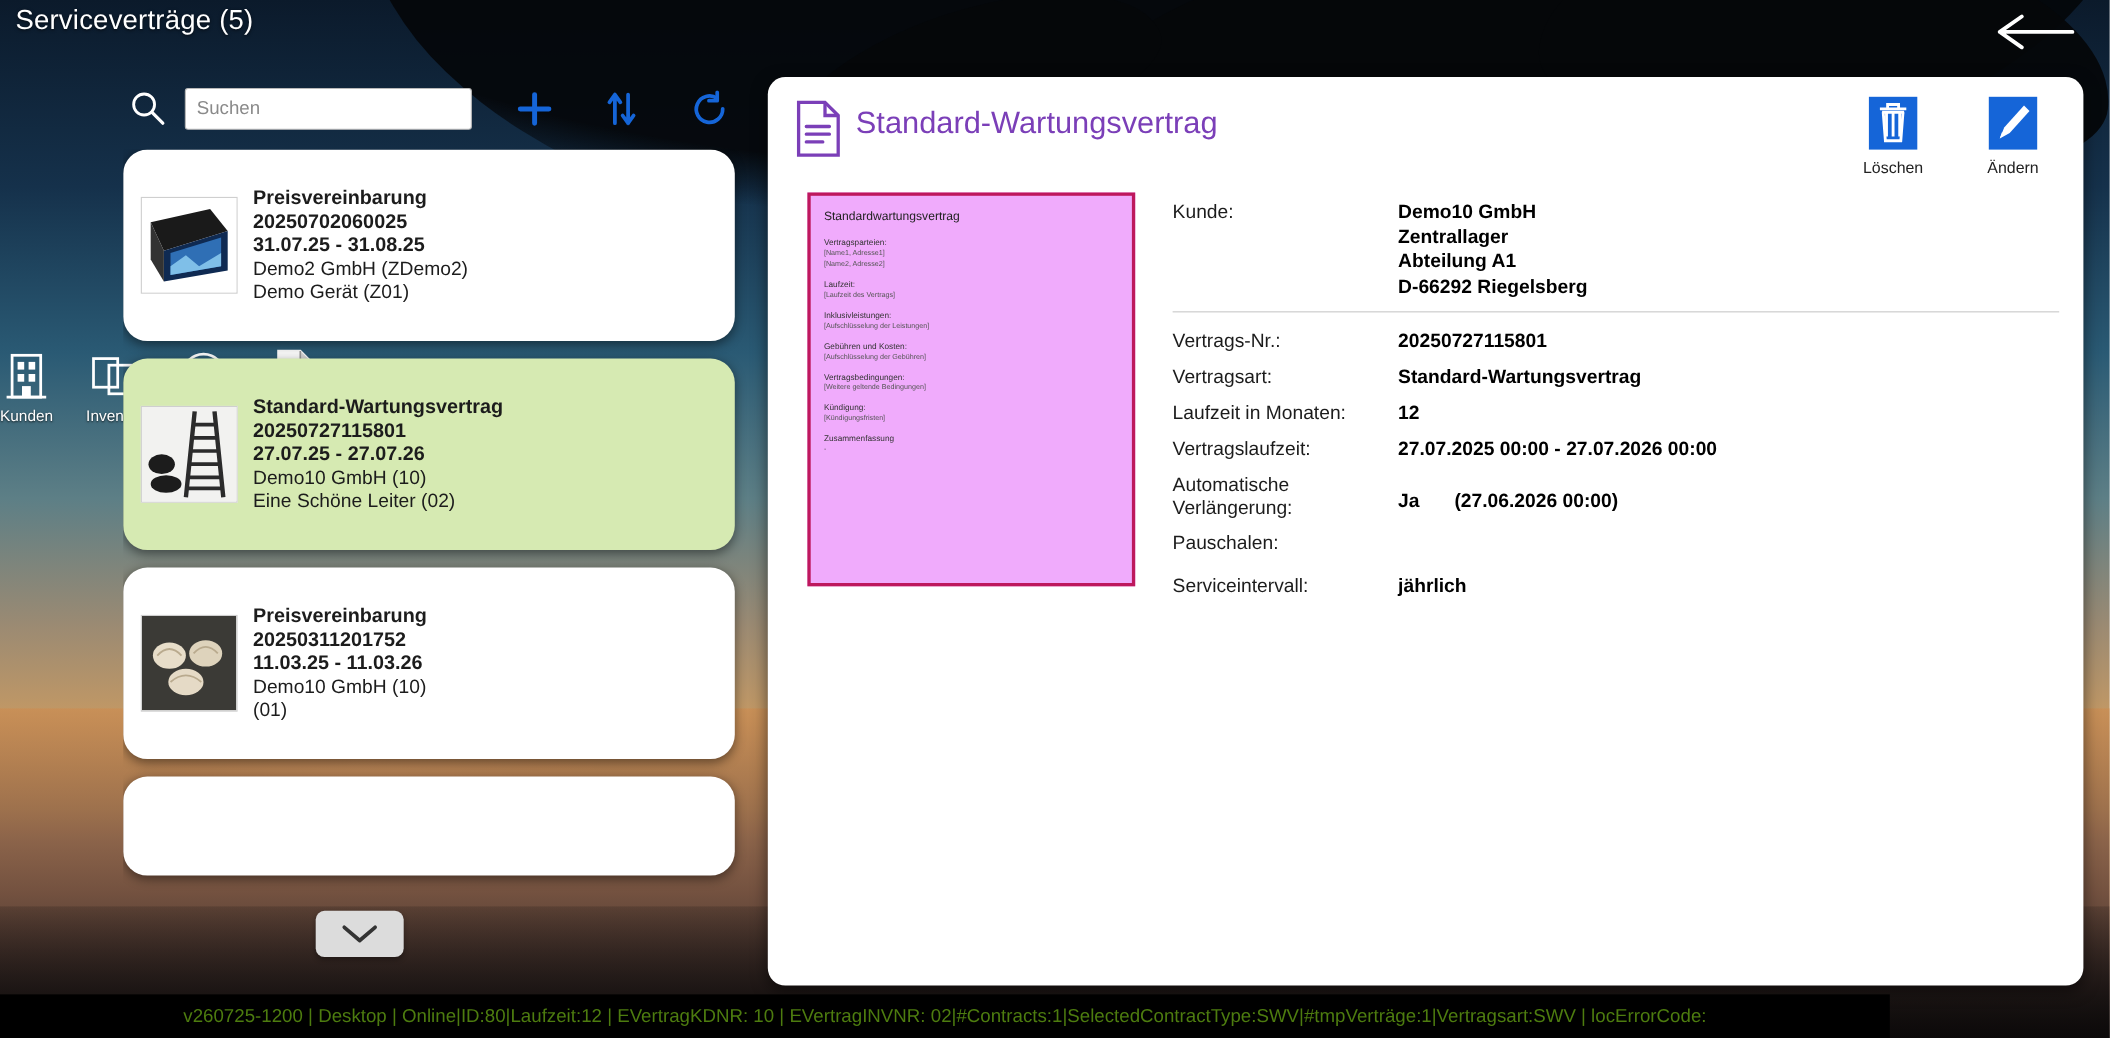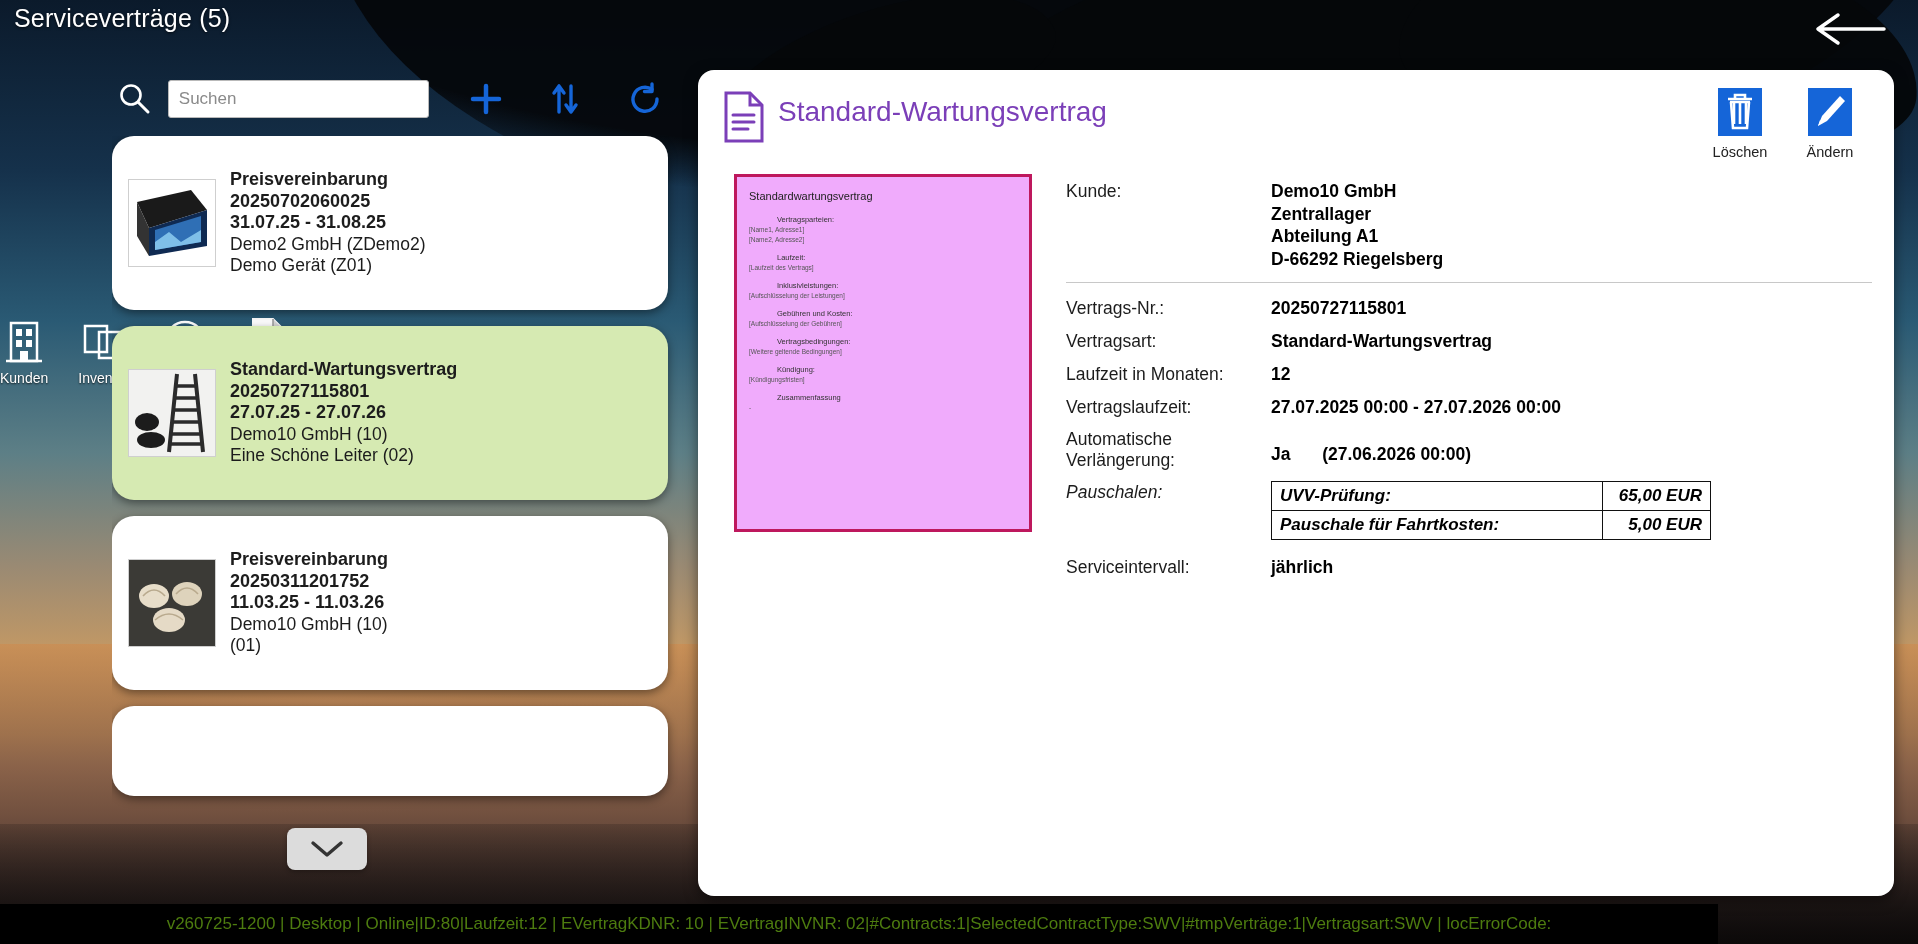--- a/index.html
+++ b/index.html
@@ -128,33 +128,33 @@
     position: absolute; top: 70px; left: 698px; width: 1196px; height: 826px;
     background: #ffffff; border-radius: 16px;
     box-shadow: 0 4px 14px rgba(0,0,0,.5);
     padding: 14px 22px;
   }
   .detail-head { display: flex; align-items: flex-start; }
   .doc-icon { width: 58px; flex: 0 0 58px; padding-top: 6px; }
   .detail-title {
     color: #7b3fb8; font-size: 28px; padding-top: 12px; flex: 1;
   }
-  .head-actions { display: flex; gap: 18px; padding-right: 6px; }
+  .head-actions { display: flex; gap: 37px; padding-right: 6px; }
   .head-action { width: 72px; text-align: center; cursor: pointer; }
   .head-action .lbl { font-size: 14.5px; color: #222; margin-top: 2px; }
 
   .detail-body { display: flex; margin-top: 14px; }
   .preview {
     width: 298px; height: 358px; flex: 0 0 298px; margin-left: 14px;
     background: #f0abfc; border: 3px solid #be185d; padding: 14px 12px;
     font-size: 7.5px; color: #444; line-height: 10px;
     overflow: hidden;
   }
   .preview .ptitle { font-size: 11px; color: #222; margin-bottom: 14px; }
-  .preview .plab { font-size: 7.5px; color: #333; margin-top: 8px; margin-left: 28px; }
+  .preview .plab { font-size: 7.5px; color: #333; margin-top: 8px; }
   .preview .pval { font-size: 6.5px; color: #555; }
 
   .fields { margin-left: 34px; flex: 1; padding-top: 6px; }
   .frow { display: flex; align-items: flex-start; margin-bottom: 10px; }
   .flabel { width: 205px; flex: 0 0 205px; font-size: 17.5px; color: #1c1c1c; line-height: 23px; }
   .fvalue { font-size: 17.5px; color: #000; font-weight: bold; line-height: 23px; }
   .divider { height: 1px; background: #c8c8c8; margin: 12px 0 14px 0; }
   .addr-block { line-height: 22.5px; }
 
   .lump-table { border-collapse: collapse; width: 440px; }
@@ -421,36 +421,22 @@
           <div class="flabel" style="line-height:21px;">
             <span>Automatische Verlängerung:</span>
           </div>
           <div class="fvalue" style="padding-top:14px;">
             <span>Ja</span>
             <span style="display:inline-block;width:22px;"></span>
             <span>(27.06.2026 00:00)</span>
           </div>
         </div>
 
-        <div class="frow" style="margin-top:8px;font-style:italic;">
+        <div class="frow" style="margin-top:8px;">
           <div class="flabel">Pauschalen:</div>
-          <div>
-            <table class="lump-table">
-              <tbody>
-                  <tr>
-                <td>UVV-Prüfung:</td>
-                <td class="amount">65,00 EUR</td>
-              </tr>
-              <tr>
-                <td>Pauschale für Fahrtkosten:</td>
-                <td class="amount">5,00 EUR</td>
-              </tr>
-            </tbody>
-              </table>
-          </div>
         </div>
 
         <div class="frow" style="margin-top:16px;">
           <div class="flabel">Serviceintervall:</div>
           <div class="fvalue">jährlich</div>
         </div>
       </div>
     </div>
   </div>
 

